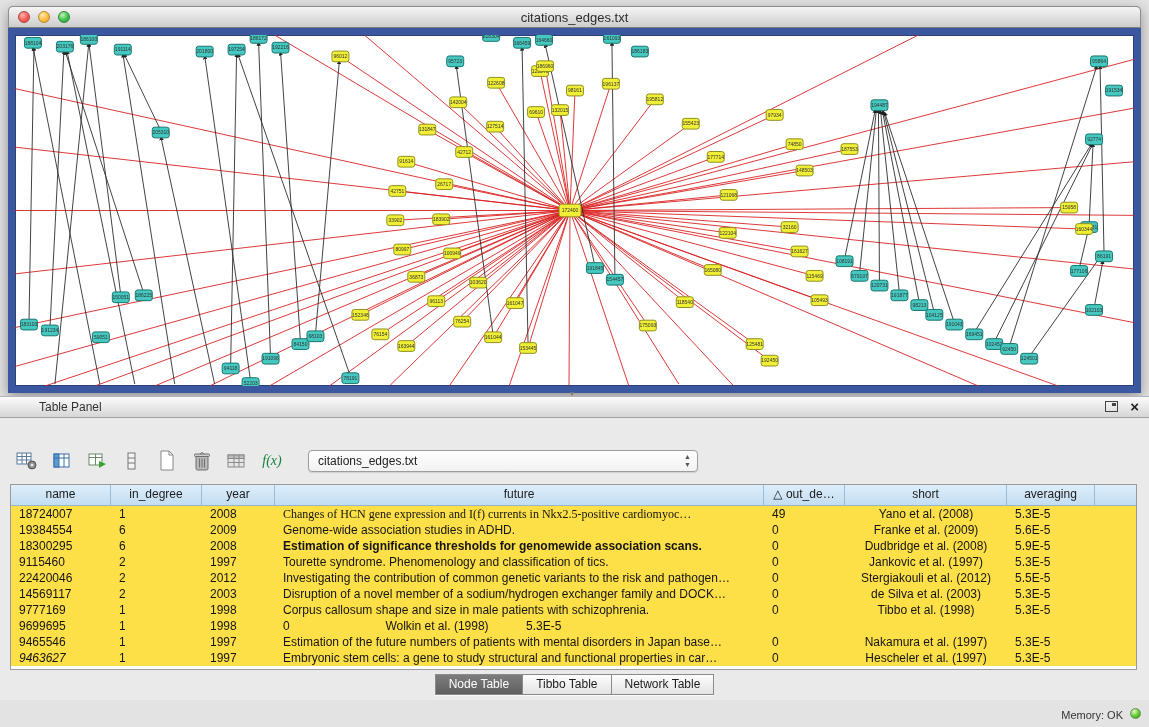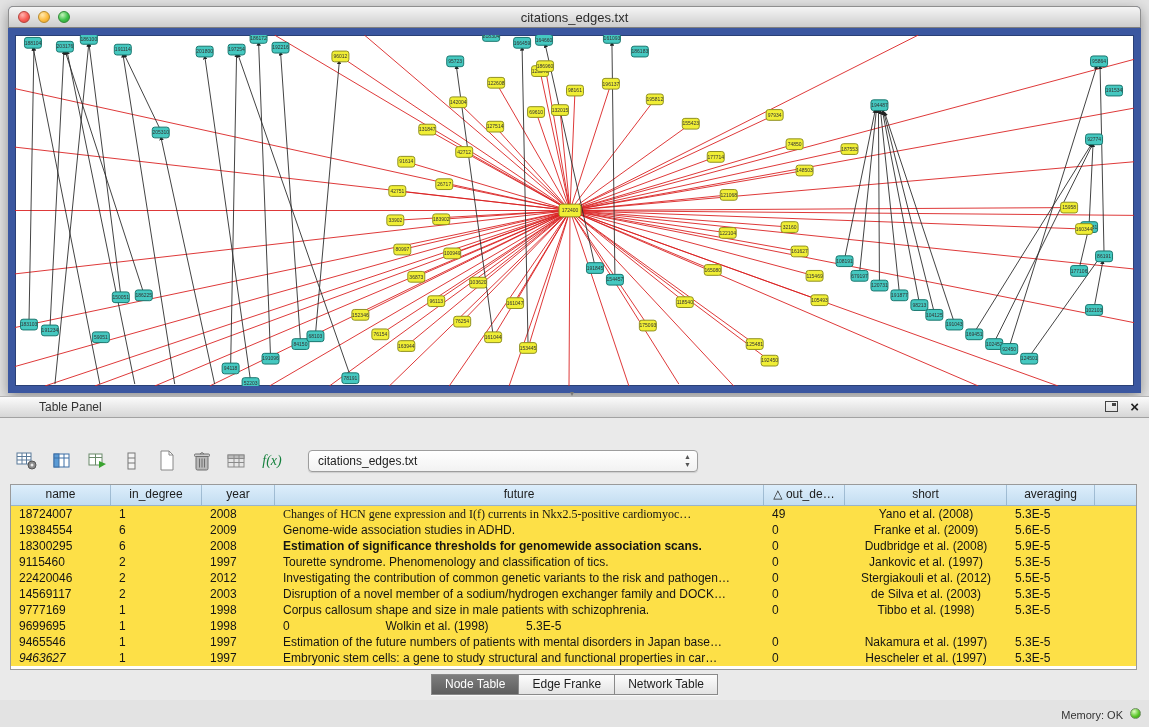--- a/index.html
+++ b/index.html
@@ -835,21 +835,21 @@
         <div class="td" style="width: 81px; text-align: left;">0</div>
         <div class="td" style="width: 162px; text-align: center;">Hescheler et al. (1997)</div>
         <div class="td" style="width: 88px; text-align: left;">5.3E-5</div>
       </div>
     </div>
 </div>
 
 <div class="tabbar">
   <div class="seg" id="tabseg">
       <span class="tab sel">Node Table</span>
-      <span class="tab">Edge Franke</span>
+      <span class="tab">Tibbo Table</span>
       <span class="tab">Network Table</span>
     </div>
 </div>
 
 <div class="statusbar">
   <span class="mem">Memory: OK</span>
   <span class="mem-dot"></span>
 </div>
 
 </body></html>

